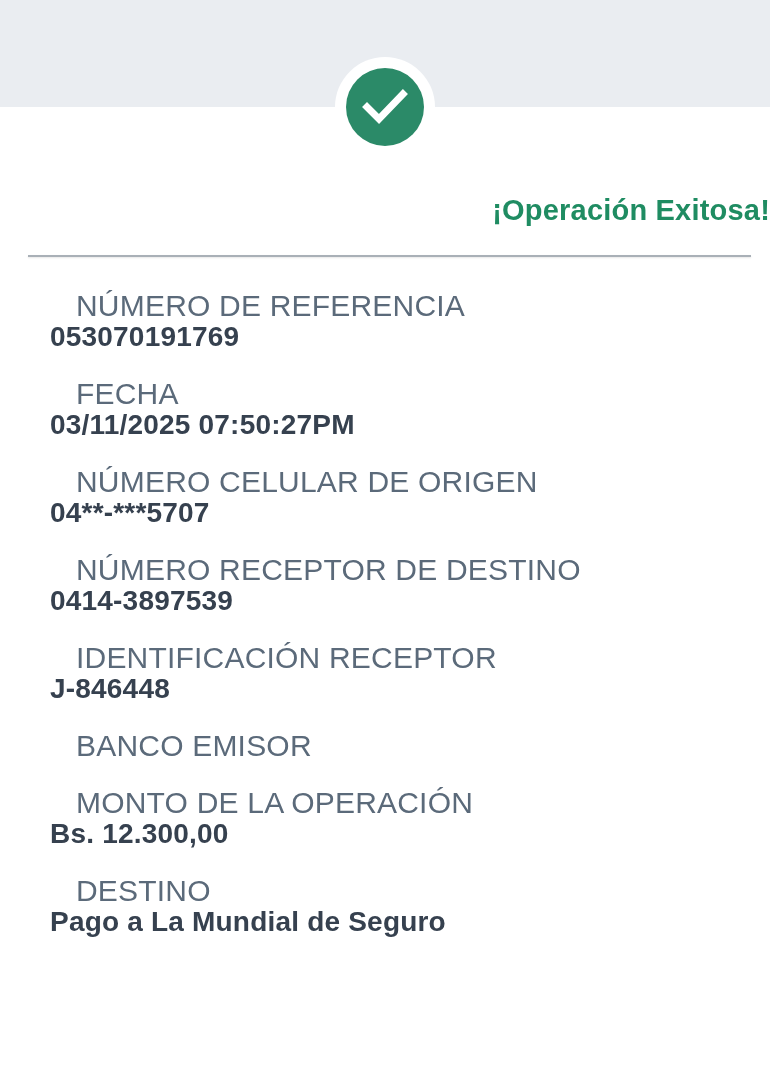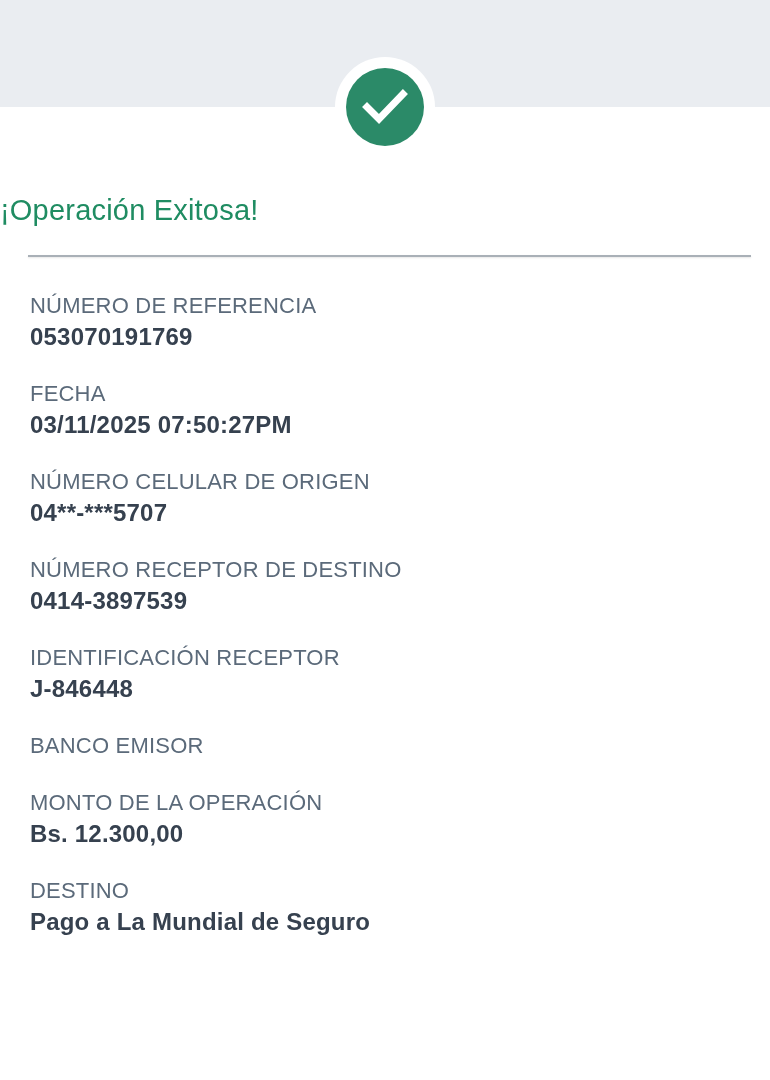--- a/index.html
+++ b/index.html
@@ -34,51 +34,53 @@
     width: 78px;
     height: 78px;
     background: #2b8a68;
     border-radius: 50%;
     display: flex;
     align-items: center;
     justify-content: center;
   }
   .page-title {
     margin-top: 89px;
-    text-align: left;
+    text-align: right;
     color: #1f8c62;
     font-size: 29px;
-    font-weight: 400;
+    font-weight: 700;
     letter-spacing: 0.2px;
     line-height: 29px;
   }
   .divider {
     height: 0;
     border-top: 2px solid #a9b0b7;
     margin: 30px 19px 0 28px;
     box-shadow: 0 1px 2px rgba(0,0,0,0.10);
   }
   .fields {
     margin: 34px 20px 0 30px;
   }
   .field {
     margin-bottom: 27px;
   }
   .field-label {
-    font-size: 22px;
+    font-size: 30px;
     color: #5b6a7a;
     line-height: 30px;
     letter-spacing: 0.2px;
+    margin-left: 46px;
   }
   .field-value {
-    font-size: 24px;
+    font-size: 28px;
     font-weight: 700;
     color: #36414f;
     line-height: 31px;
     letter-spacing: 0.2px;
+    margin-left: 20px;
   }
 </style>
 </head>
 <body>
 
 <div class="band"></div>
 
 <div class="icon-wrap">
   <div class="icon-circle">
     <svg width="46" height="36" viewBox="0 0 46 36">

